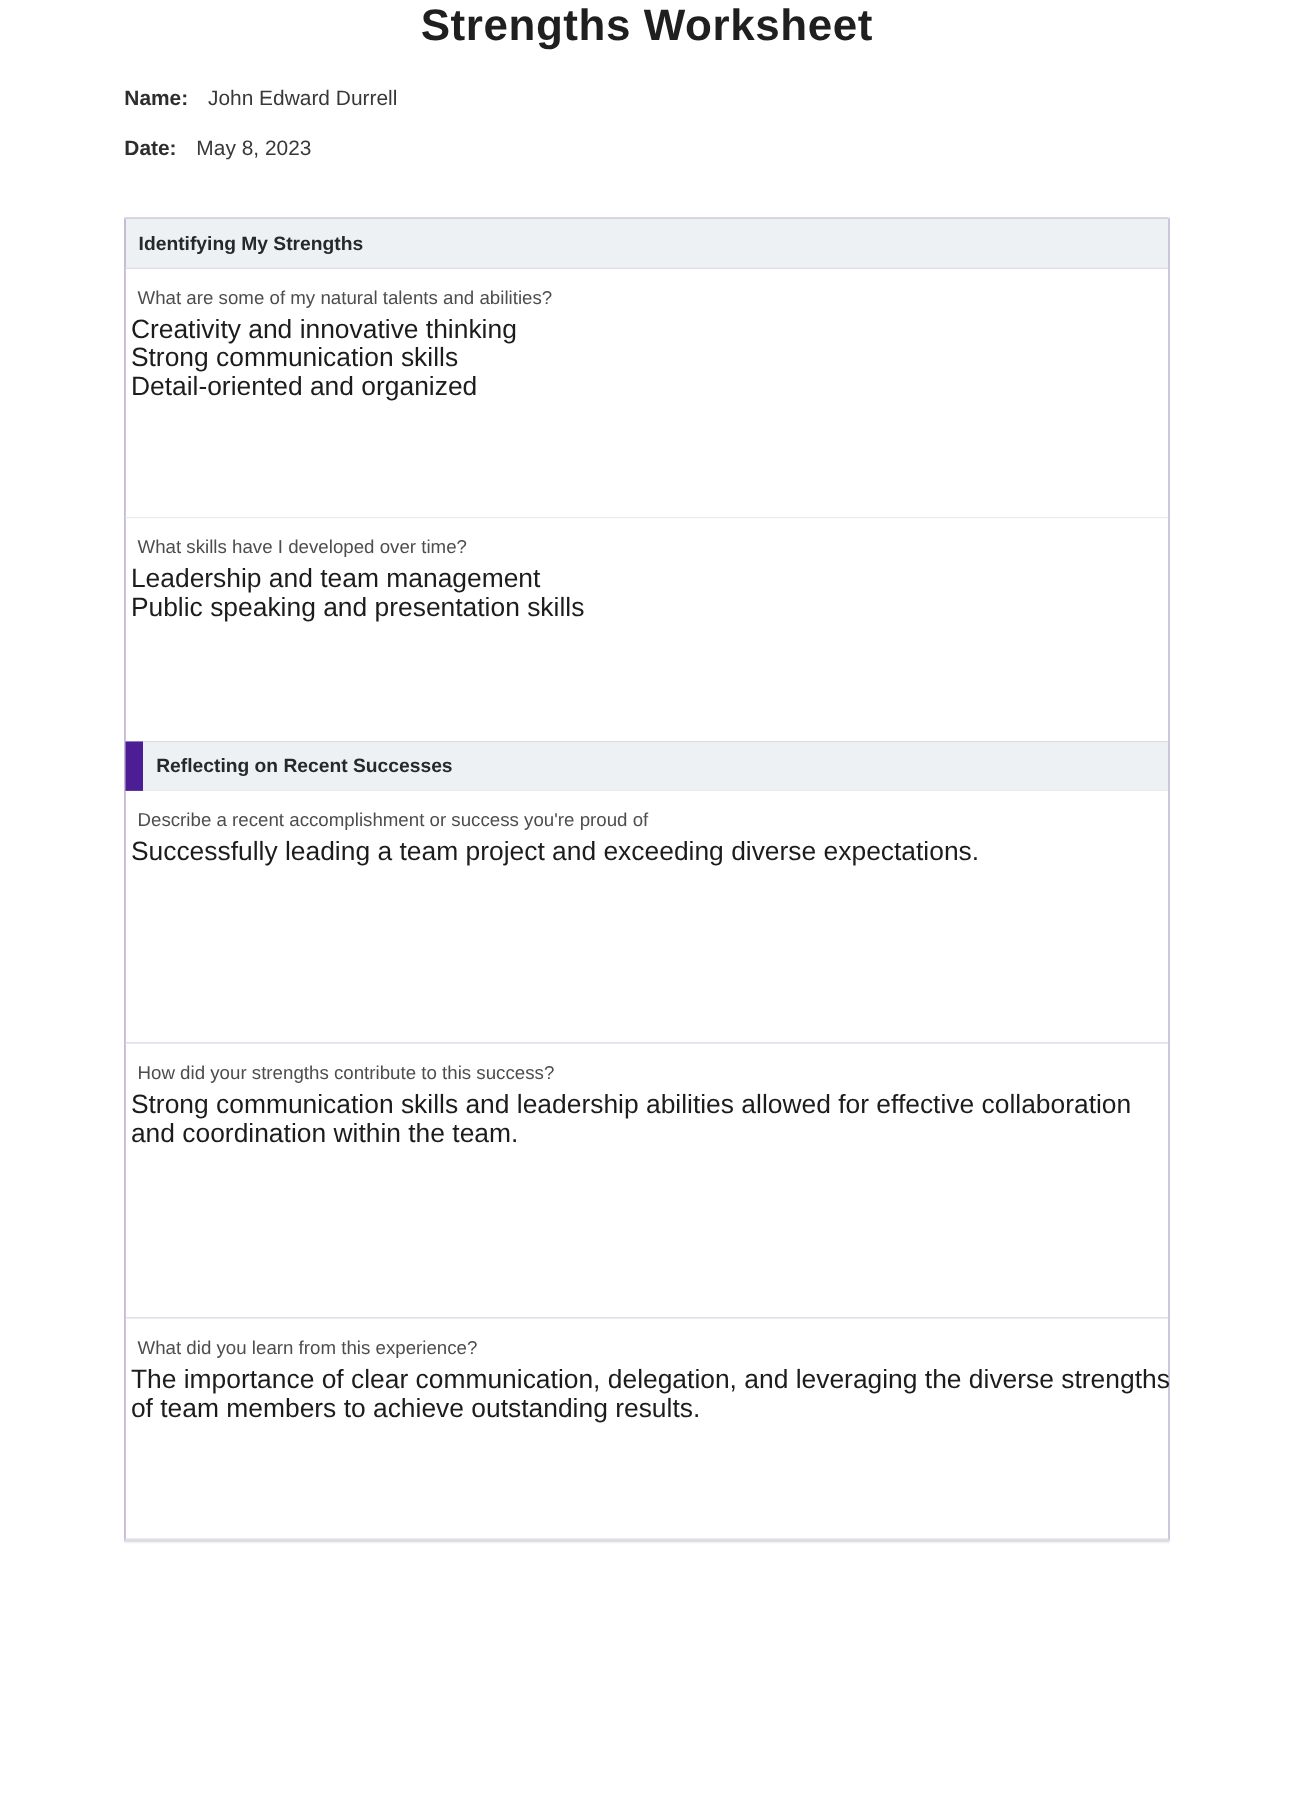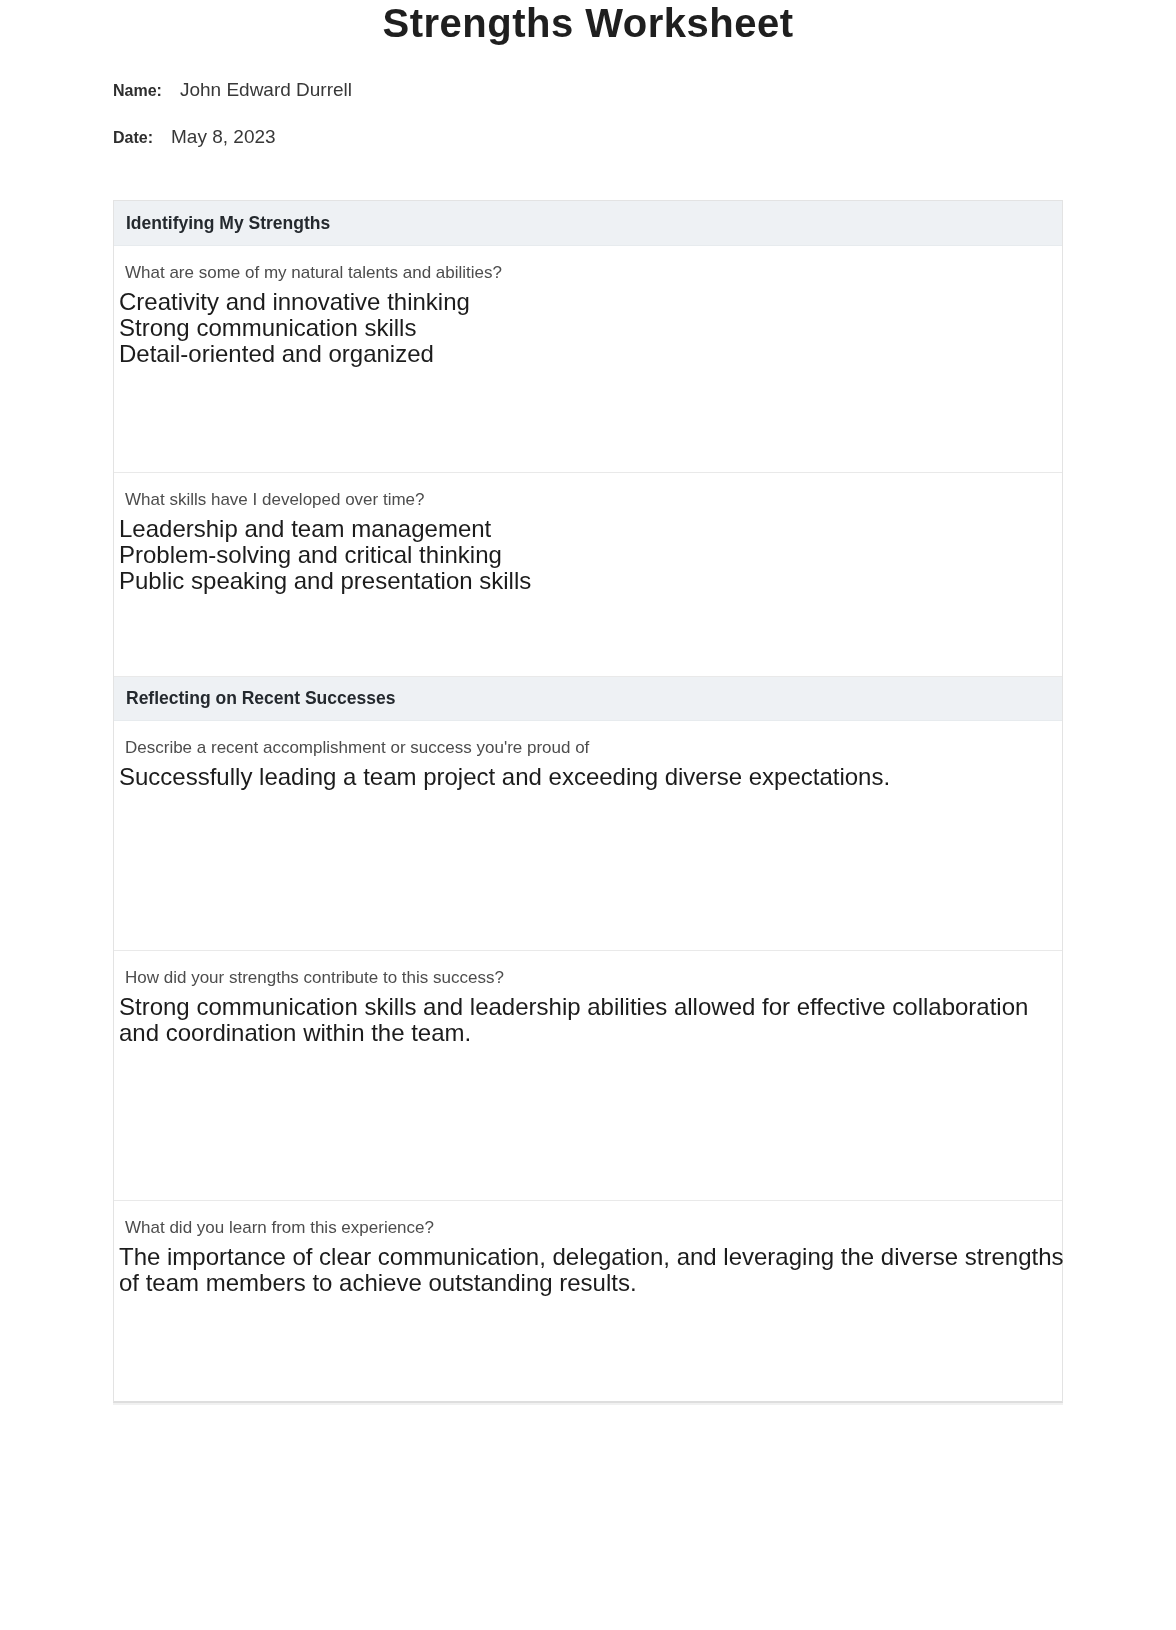--- a/index.html
+++ b/index.html
@@ -25,21 +25,21 @@
     color: #1f1f1f;
     letter-spacing: 0.5px;
   }
   .field-row {
     display: flex;
     align-items: baseline;
   }
   .field-row.name-row { margin-top: 32px; }
   .field-row.date-row { margin-top: 22px; }
   .field-label {
-    font-size: 16px;
+    font-size: 19px;
     line-height: 24px;
     font-weight: 700;
     color: #2e2e2e;
   }
   .field-value {
     font-size: 19px;
     line-height: 24px;
     color: #383838;
     margin-left: 18px;
   }
@@ -62,21 +62,21 @@
   .section-header-text {
     font-size: 17.5px;
     font-weight: 700;
     color: #24292e;
   }
   .qcell {
     padding-top: 15px;
     background: #ffffff;
   }
   .qcell + .qcell { border-top: 1px solid #e9e9e9; }
-  .qcell + .section-header { border-top: 1px solid #e9e9e9; }
+  .qcell + .section-header { border-top: 1px solid #e9e9e9; margin-left: 16px; }
   .qcell .question {
     font-size: 17px;
     line-height: 23px;
     color: #4d4d4d;
     margin-left: 11px;
     margin-right: 12px;
   }
   .qcell .answers {
     margin-top: 5px;
     margin-left: 5px;
@@ -123,21 +123,20 @@
         <div class="answer-line">Creativity and innovative thinking</div>
         <div class="answer-line">Strong communication skills</div>
         <div class="answer-line">Detail-oriented and organized</div>
       </div>
     </div>
 
     <div class="qcell h-c2">
       <div class="question">What skills have I developed over time?</div>
       <div class="answers">
         <div class="answer-line">Leadership and team management</div>
-        <div class="answer-line">Problem-solving and critical thinking</div>
         <div class="answer-line">Public speaking and presentation skills</div>
       </div>
     </div>
 
     <div class="section-header">
       <span class="section-header-text">Reflecting on Recent Successes</span>
     </div>
 
     <div class="qcell h-c3">
       <div class="question">Describe a recent accomplishment or success you're proud of</div>

